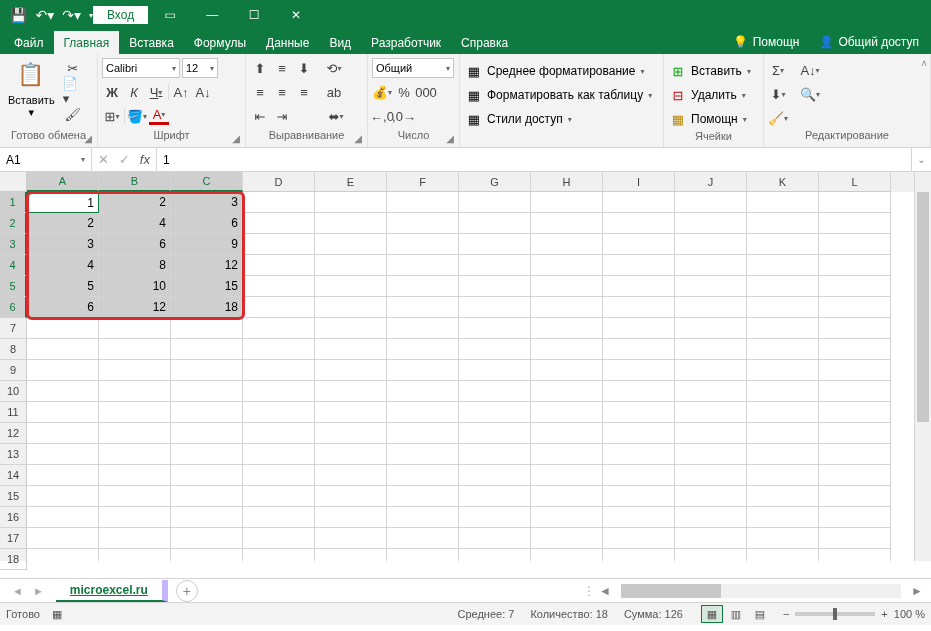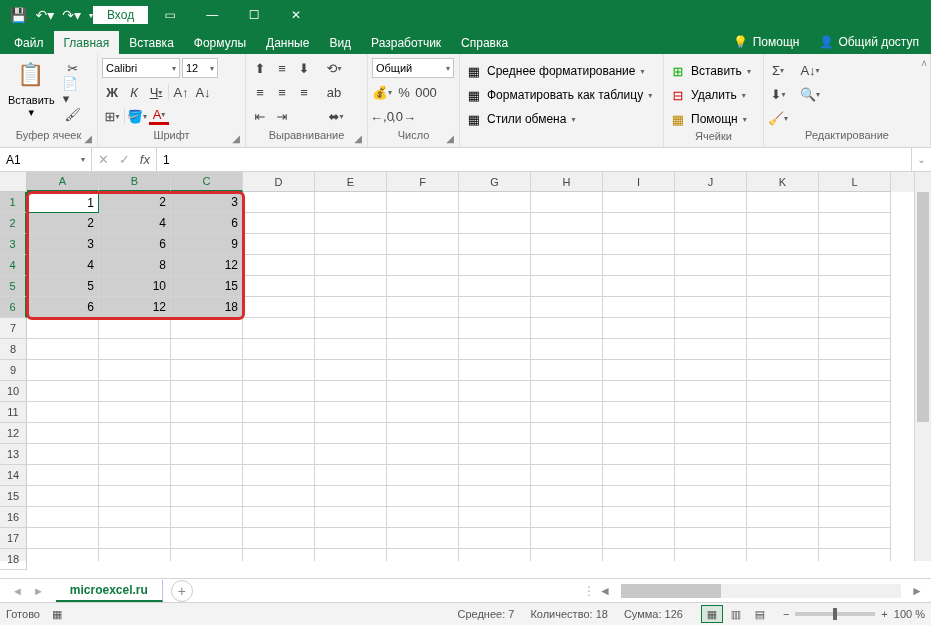--- a/index.html
+++ b/index.html
@@ -61,21 +61,21 @@
 .cell { border-right: 1px solid #d4d4d4; border-bottom: 1px solid #d4d4d4; font-size: 12px; display: flex; align-items: center; justify-content: flex-end; padding: 0 4px; }
 .cell.sel { background: #cfcfcf; }
 .cell.active { background: #fff; border: 1px solid #0f7a3f; }
 .vscroll { position: absolute; right: 0; top: 0; bottom: 17px; width: 17px; background: #f0f0f0; border-left: 1px solid #d4d4d4; }
 .vscroll .thumb { position: absolute; top: 20px; left: 2px; right: 2px; height: 230px; background: #c8c8c8; }
 .selection-border { position: absolute; border: 3px solid #d92b2b; border-radius: 6px; pointer-events: none; }
 
 
 .sheettabs { height: 24px; background: #fff; border-top: 1px solid #d4d4d4; display: flex; align-items: center; }
 .stnav { display: flex; gap: 10px; padding: 0 12px; color: #aaa; font-size: 11px; }
-.stab { padding: 3px 14px; font-size: 12px; border-right: 1px solid #c4b5fd; }
+.stab { padding: 3px 14px; font-size: 12px; border-right: 6px solid #c4b5fd; text-decoration: underline; }
 .stab.active { background: #fff; border-bottom: 2px solid #0f7a3f; font-weight: bold; color: #0f7a3f; }
 .stadd { width: 22px; height: 22px; border: 1px solid #ccc; border-radius: 50%; display: flex; align-items: center; justify-content: center; color: #888; margin-left: 8px; font-size: 14px; }
 .hscroll { flex: 1; display: flex; align-items: center; padding: 0 8px; }
 .hscroll .track { flex: 1; height: 14px; background: #f0f0f0; position: relative; margin: 0 10px; }
 .hscroll .thumb { position: absolute; left: 0; top: 0; bottom: 0; width: 100px; background: #c8c8c8; }
 
 
 .status { height: 23px; background: #f3f3f3; border-top: 1px solid #d4d4d4; display: flex; align-items: center; font-size: 11px; color: #555; padding: 0 6px; }
 .status .stats { display: flex; gap: 16px; margin-left: auto; }
 .status .views { display: flex; gap: 2px; margin-left: 18px; }
@@ -132,21 +132,21 @@
       <div class="bigbtn">
         <div class="ico">📋</div>
         <div class="lbl"><span>Вставить</span><br>▾</div>
       </div>
       <div class="col">
         <div class="ibtn">✂</div>
         <div class="ibtn">📄▾</div>
         <div class="ibtn">🖌</div>
       </div>
     </div>
-    <div class="label">Буфер ячеек</div>
+    <div class="label">Готово обмена</div>
     <div class="launcher">◢</div>
   </div>
 
   <div class="group" style="width:148px;">
     <div class="body">
         <div class="col" style="gap:4px;">
       <div class="row">
         <div class="fontsel">
               <span>Calibri</span>
               <span class="dd">▾</span>
@@ -235,21 +235,21 @@
             <span>Среднее форматирование</span>
             <span class="dd">▾</span>
           </div>
       <div class="menuitem">
             <div class="ico">▦</div>
             <span>Форматировать как таблицу</span>
             <span class="dd">▾</span>
           </div>
       <div class="menuitem">
             <div class="ico">▦</div>
-            <span>Стили обмена</span>
+            <span>Стили доступ</span>
             <span class="dd">▾</span>
           </div>
     </div>
       </div>
   </div>
 
   <div class="group" style="width:100px;">
     <div class="body">
         <div class="col" style="gap:2px;padding-top:4px;">
       <div class="menuitem">

